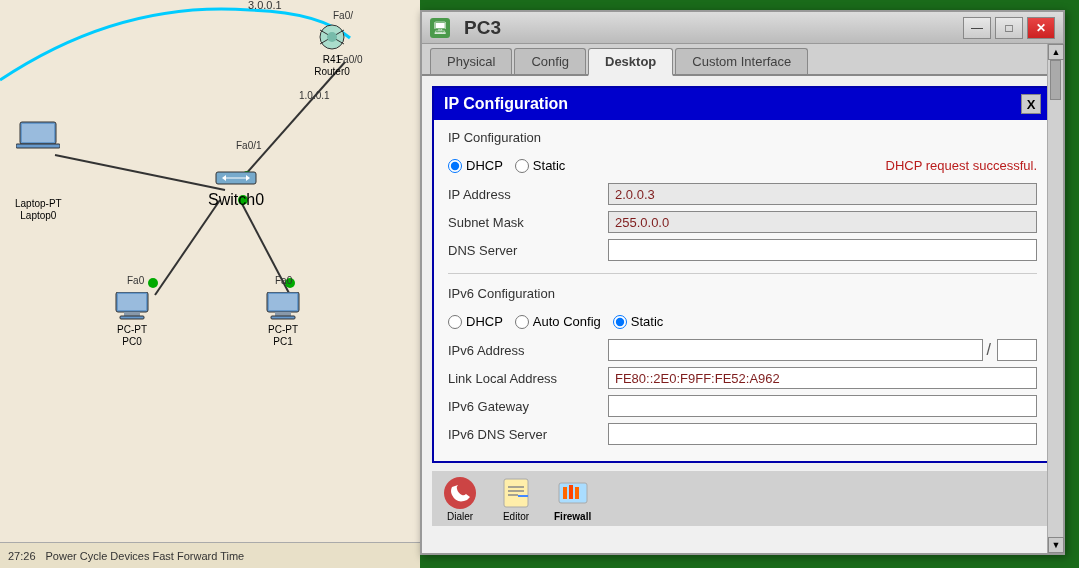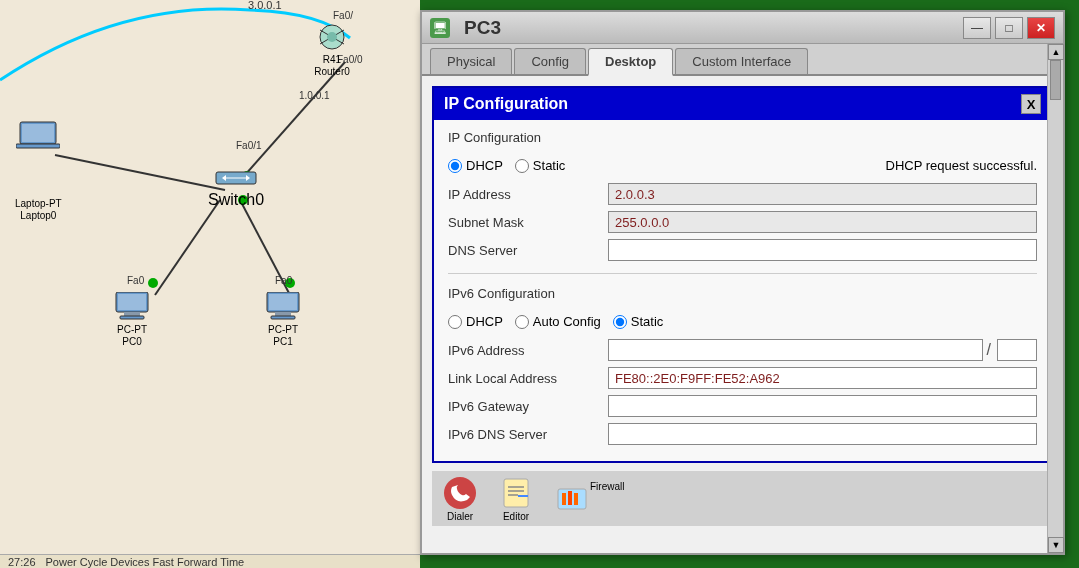--- a/index.html
+++ b/index.html
@@ -37,21 +37,21 @@
       top: 0; left: 0;
       width: 100%;
       height: 100%;
     }
 
     
     .status-bar {
       position: absolute;
       bottom: 0; left: 0;
       width: 420px;
-      height: 14px;
+      height: 26px;
       background: #e8e0c8;
       border-top: 1px solid #aaa;
       display: flex;
       align-items: center;
       padding: 0 8px;
       font-size: 11px;
       color: #333;
     }
 
     
@@ -218,21 +218,21 @@
 
     .radio-input {
       width: 14px;
       height: 14px;
       cursor: pointer;
     }
 
     .dhcp-success {
       margin-left: auto;
       font-size: 13px;
-      color: #000000;
+      color: #b91c1c;
       padding-left: 42px;
     }
 
     .field-row {
       display: flex;
       align-items: center;
       margin-bottom: 6px;
     }
 
     .field-label {
@@ -542,21 +542,21 @@
         <svg width="36" height="36" viewBox="0 0 36 36">
           <rect x="6" y="4" width="24" height="28" rx="2" fill="#ffeeaa" stroke="#aaa" stroke-width="1"></rect>
           <line x1="10" y1="12" x2="26" y2="12" stroke="#888" stroke-width="1.5"></line>
           <line x1="10" y1="16" x2="26" y2="16" stroke="#888" stroke-width="1.5"></line>
           <line x1="10" y1="20" x2="20" y2="20" stroke="#888" stroke-width="1.5"></line>
           <rect x="20" y="20" width="10" height="2" fill="#4488ff"></rect>
         </svg>
         <span style="font-size:10px;">Editor</span>
       </div>
 
-      <div style="display:flex;flex-direction:row;cursor:pointer;">
+      <div style="display:flex;flex-direction:column;align-items:center;cursor:pointer;font-weight:bold;">
         <svg width="36" height="36" viewBox="0 0 36 36">
           <rect x="4" y="8" width="28" height="20" rx="2" fill="#aaddff" stroke="#aaa" stroke-width="1"></rect>
           <rect x="8" y="12" width="4" height="12" fill="#ff6600"></rect>
           <rect x="14" y="10" width="4" height="14" fill="#ff4400"></rect>
           <rect x="20" y="12" width="4" height="12" fill="#ff6600"></rect>
         </svg>
         <span style="font-size:10px;">Firewall</span>
       </div>
     </div>
   </div>

